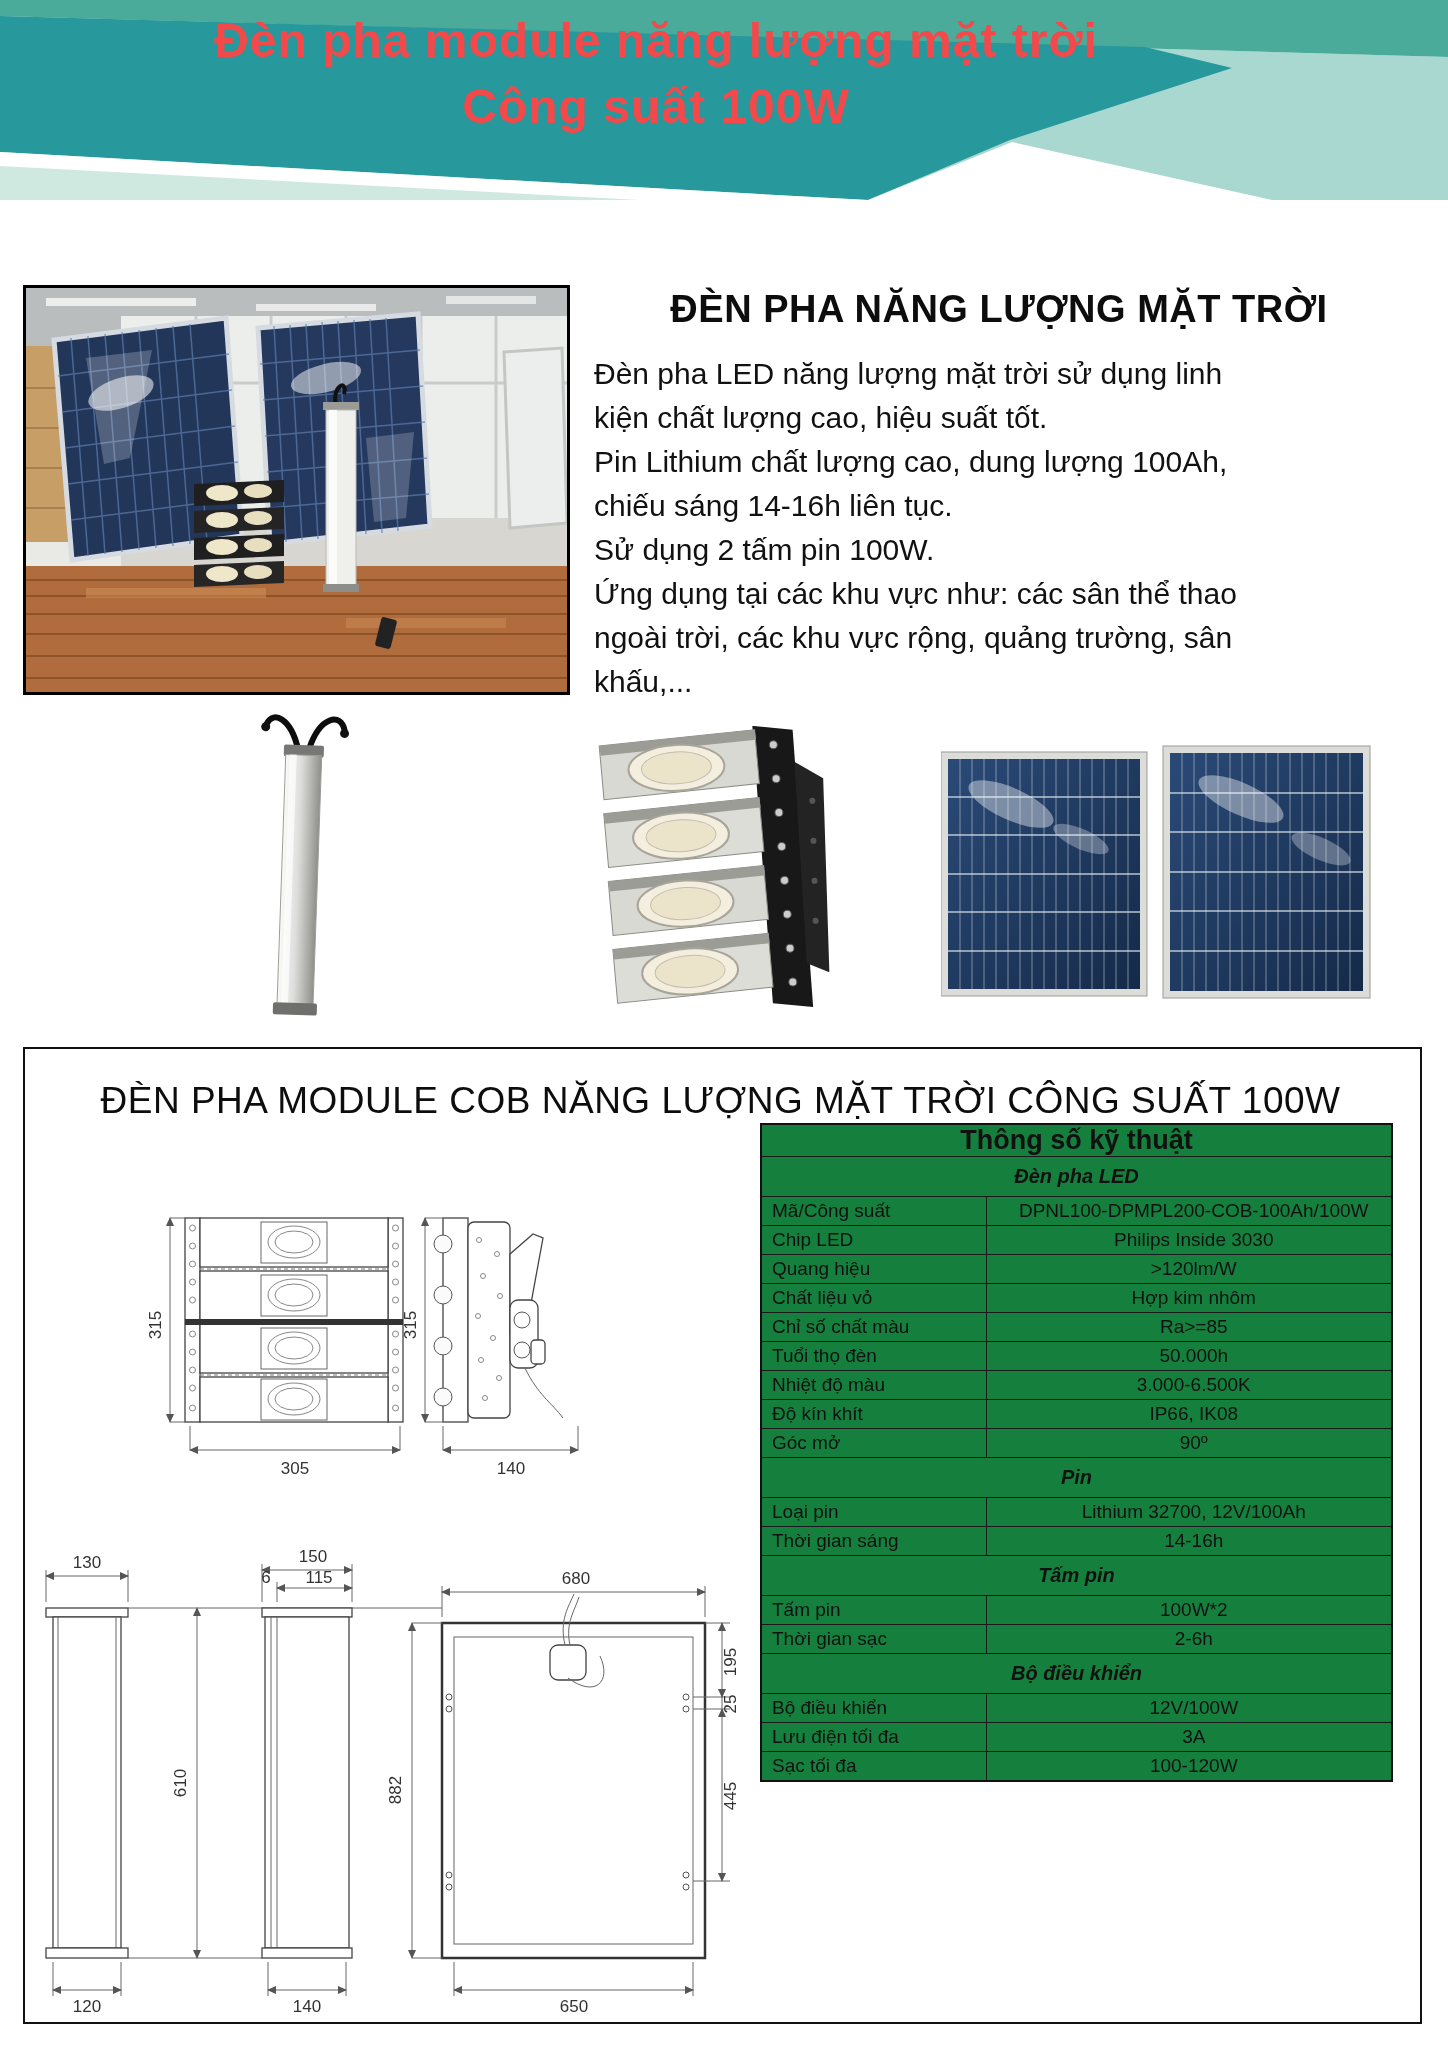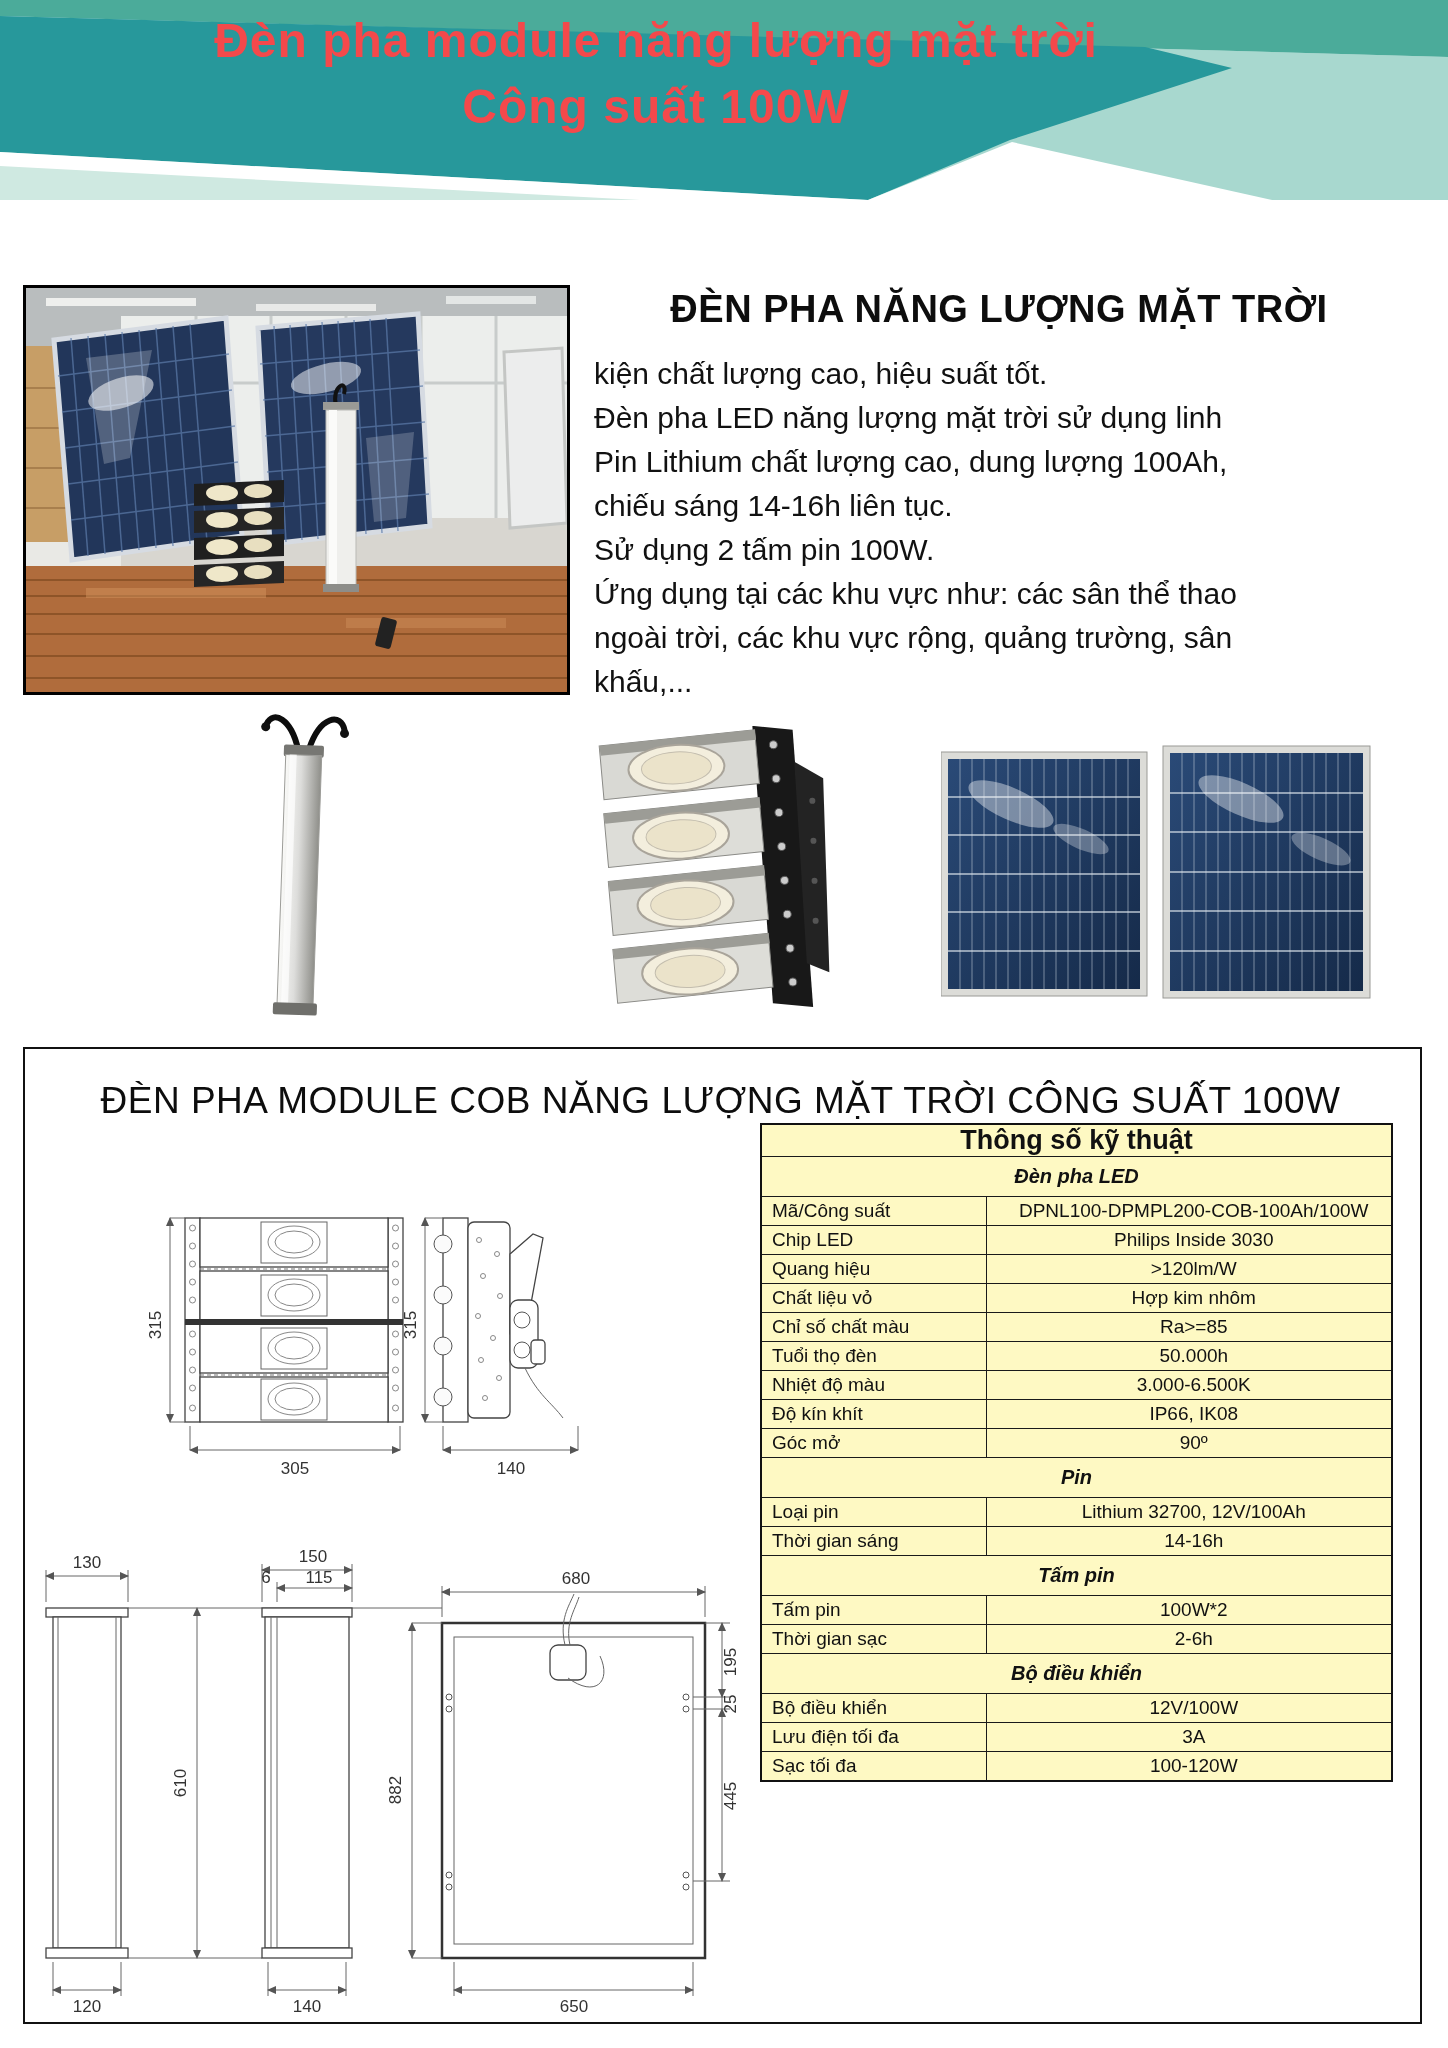--- a/index.html
+++ b/index.html
@@ -21,21 +21,21 @@
   .flood-photo{left:592px;top:726px;width:246px;height:294px;}
   .panels-photo{left:941px;top:744px;width:434px;height:258px;}
   
   .section-box{left:23px;top:1047px;width:1395px;height:973px;border:2px solid #111;background:#fff;}
   .section-title{left:23px;top:1056px;width:1395px;text-align:center;font-size:37px;
                  color:#0d0d0d;letter-spacing:0.5px;margin-top:24px;}
   
   .drawings{left:23px;top:1150px;width:737px;height:870px;}
   
   table.spec{position:absolute;left:760px;top:1123px;width:631px;border-collapse:collapse;
-             table-layout:fixed;background:#fef9c3;font-size:19px;color:#111;}
+             table-layout:fixed;background:#15803d;font-size:19px;color:#111;}
   table.spec td{border:1px solid #1a1a1a;padding:0 0 0 10px;overflow:hidden;white-space:nowrap;}
   table.spec{border:2px solid #111;}
   table.spec tr{height:29px;}
   tr.t-title{height:46px;}
   tr.t-title td{text-align:center;font-size:27px;font-weight:bold;padding:0;}
   tr.t-group td{text-align:center;font-weight:bold;font-style:italic;font-size:20px;padding:8px;}
   td.val{text-align:center;padding:0 4px;}
   col.c1{width:225px;} col.c2{width:406px;}
   
   .drawings text{font-family:"Liberation Sans",sans-serif;font-size:17px;fill:#333;}
@@ -165,22 +165,22 @@
           <ellipse cx="196" cy="286" rx="16" ry="8" fill="#efe7c9"></ellipse>
             <ellipse cx="232" cy="284" rx="14" ry="7" fill="#e8dfc0"></ellipse>
         </g>
       </g>
       <rect x="352" y="330" width="16" height="30" rx="3" fill="#222" transform="rotate(14 360 345)"></rect>
     </svg>
   </div>
 
   <div class="abs intro-heading">ĐÈN PHA NĂNG LƯỢNG MẶT TRỜI</div>
   <div class="abs intro-text">
+    <div>Đèn pha LED năng lượng mặt trời sử dụng linh</div>
     <div>kiện chất lượng cao, hiệu suất tốt.</div>
-    <div>Đèn pha LED năng lượng mặt trời sử dụng linh</div>
     <div>Pin Lithium chất lượng cao, dung lượng 100Ah,</div>
     <div>chiếu sáng 14-16h liên tục.</div>
     <div>Sử dụng 2 tấm pin 100W.</div>
     <div>Ứng dụng tại các khu vực như: các sân thể thao</div>
     <div>ngoài trời, các khu vực rộng, quảng trường, sân</div>
     <div>khấu,...</div>
   </div>
 
   <svg class="abs tube-photo" viewBox="0 0 104 330">
     <defs>

